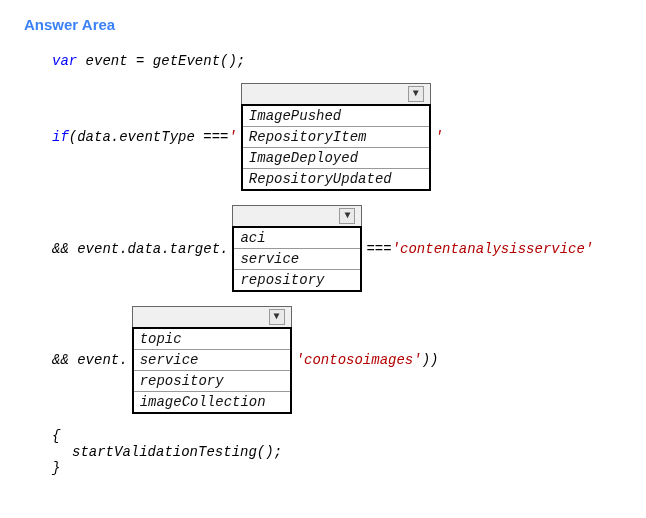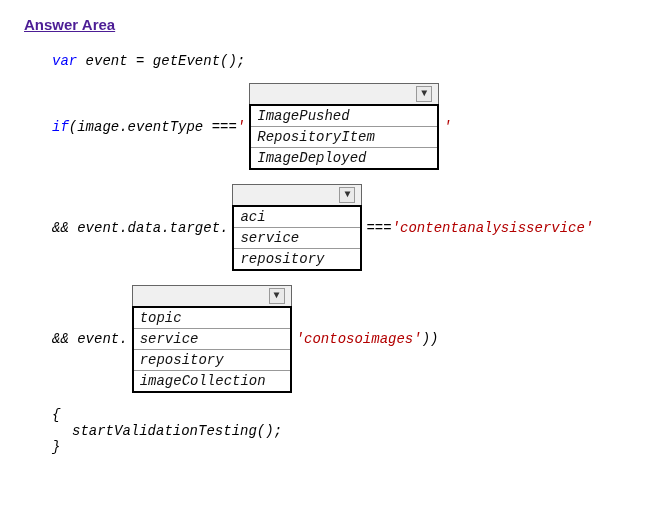--- a/index.html
+++ b/index.html
@@ -10,22 +10,21 @@
       font-size: 14px;
       color: #000;
       background: #fff;
       width: 646px;
     }
     .title {
       font-family: Arial, Helvetica, sans-serif;
       font-weight: bold;
       font-size: 15px;
       margin-bottom: 20px;
-      color: #4c1d95;
-      text-decoration: underline;
+      color: #3b82f6;
     }
     .code-block { padding-left: 28px; font-style: italic; }
     .line { margin-bottom: 4px; }
     .kw { color: #0000ff; }
     .str { color: #b30000; }
     .group { margin-top: 14px; }
     .inline-row { display: flex; align-items: center; flex-wrap: nowrap; }
     .inline-row > * { white-space: nowrap; }
     .dd-wrap { display: inline-block; vertical-align: top; margin: 0 4px; }
     .dd-select {
@@ -67,30 +66,31 @@
 
 <div class="code-block">
 
   <div class="line">
     <span class="kw">var</span><span> event = getEvent();</span>
   </div>
 
   <div class="group">
     <div class="inline-row">
       <span class="kw">if</span>
-        <span> (image.eventType === </span>
+        <span> (data.eventType === </span>
         <span class="str">'</span>
       <div class="dd-wrap dd1">
         <div class="dd-select">
           <span class="caret">▼</span>
         </div>
         <div class="dd-options">
           <div>ImagePushed</div>
           <div>RepositoryItem</div>
           <div>ImageDeployed</div>
+          <div>RepositoryUpdated</div>
         </div>
       </div>
       <span class="str">'</span>
     </div>
   </div>
 
   <div class="group">
     <div class="inline-row">
       <span>&amp;&amp; event.data.target.</span>
       <div class="dd-wrap dd2">

